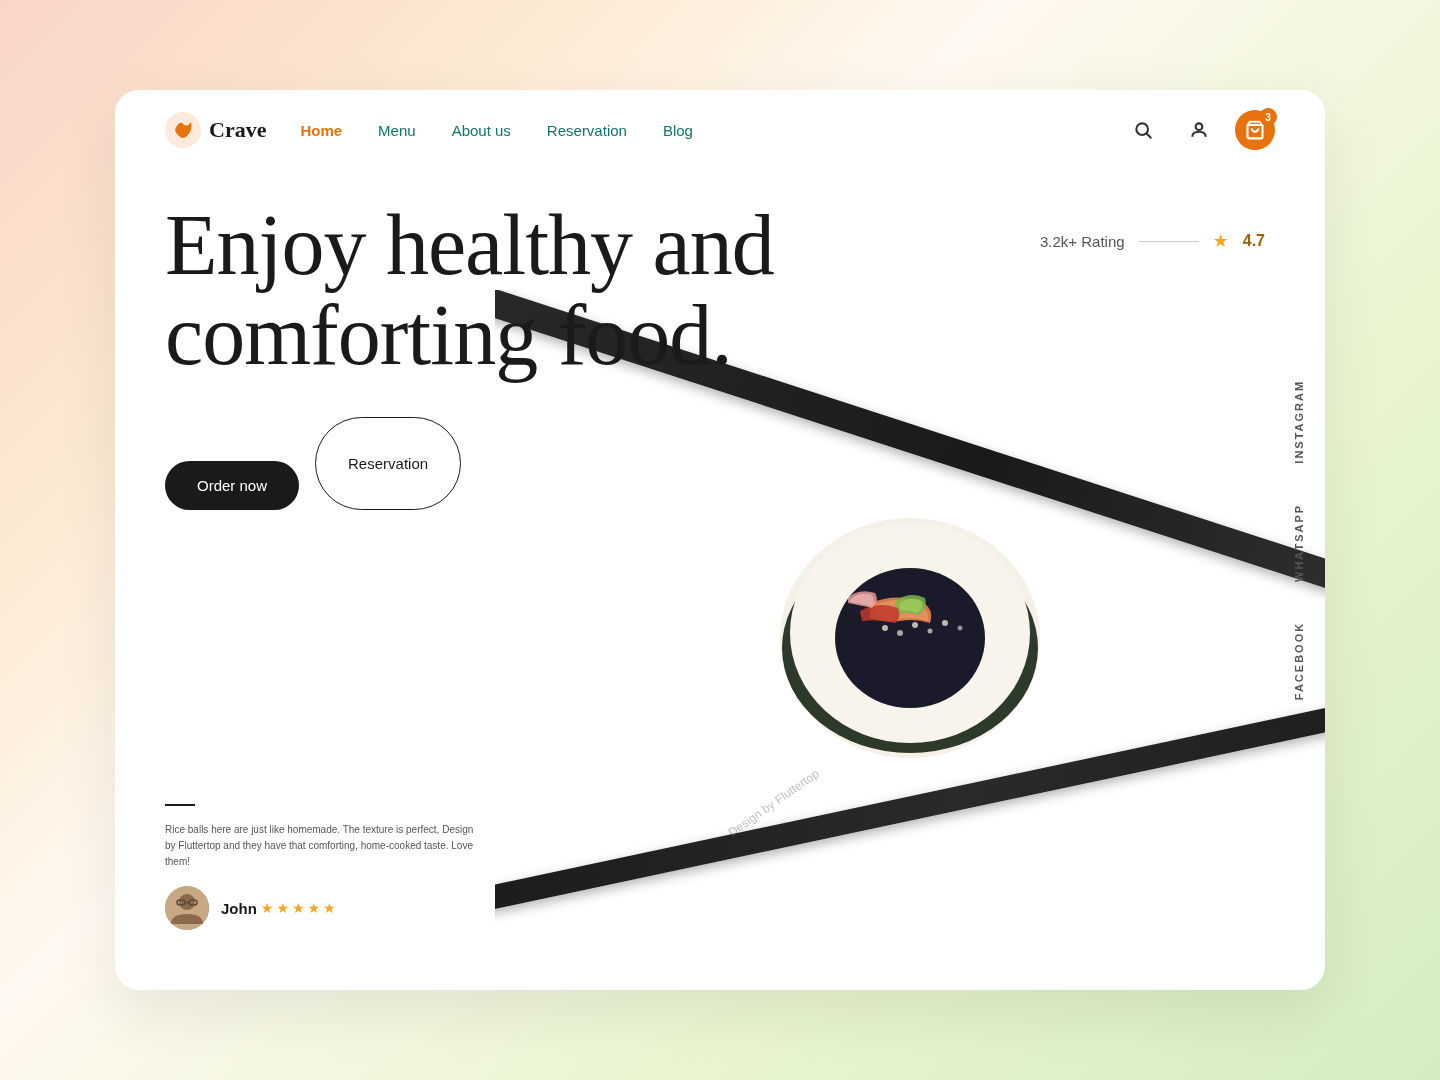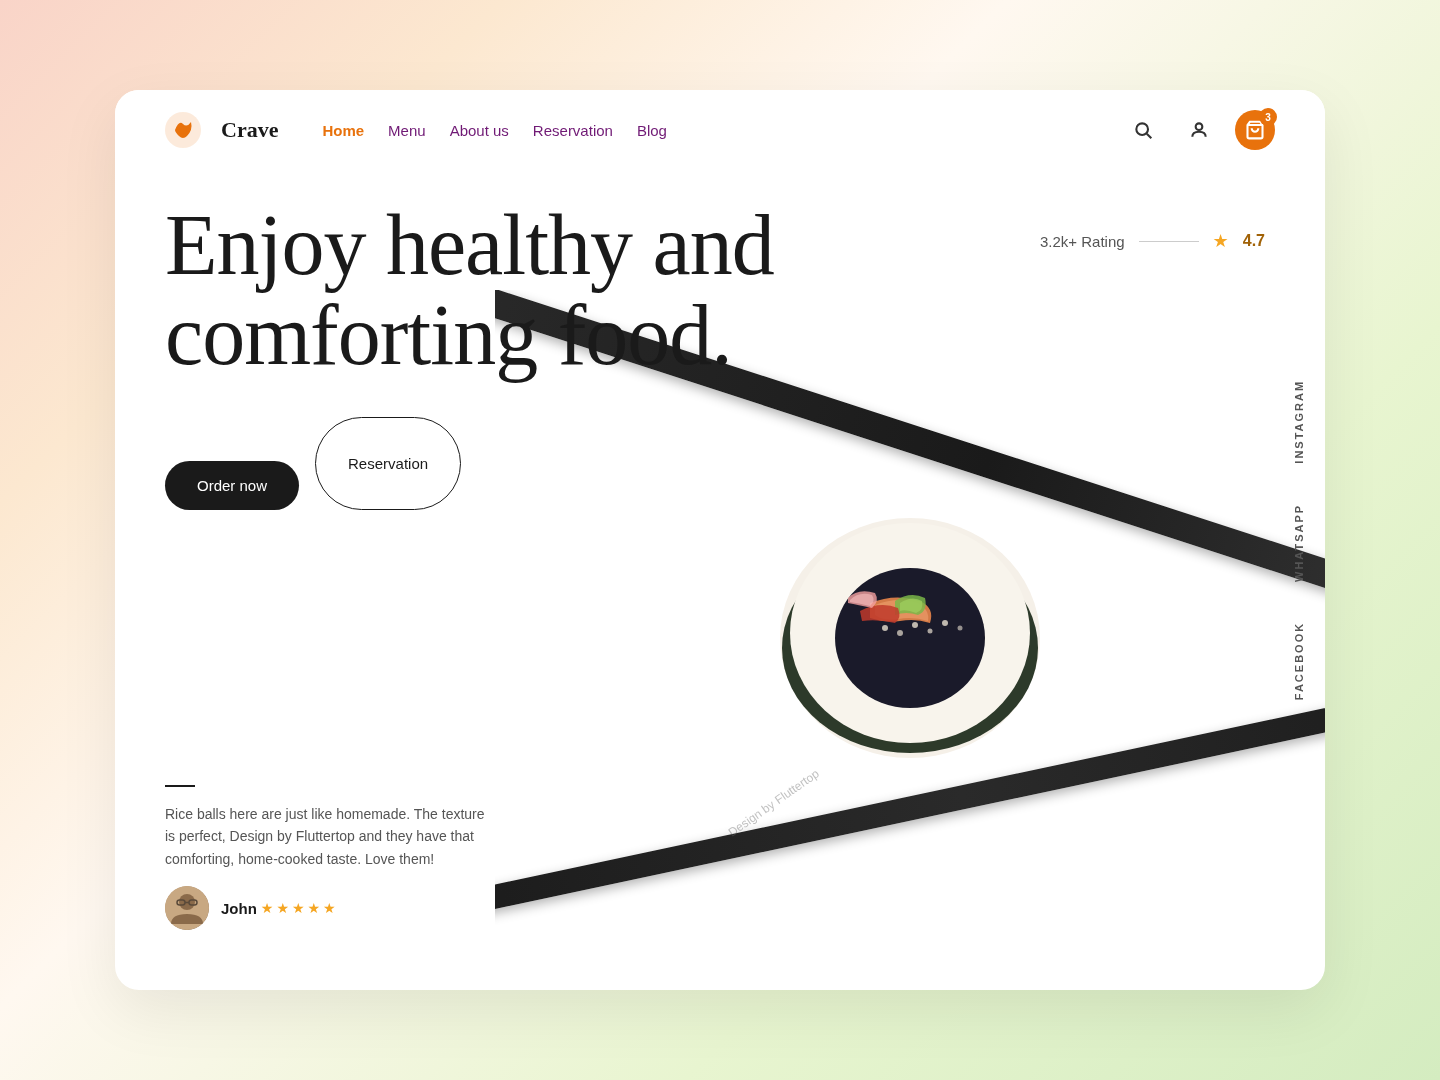--- a/index.html
+++ b/index.html
@@ -32,46 +32,46 @@
       padding: 0 50px;
       height: 80px;
       position: relative;
       z-index: 10;
       background: #ffffff;
     }
 
     .logo {
       display: flex;
       align-items: center;
-      gap: 20px;
-      margin-right: 44px;
+      gap: 8px;
+      margin-right: 34px;
     }
 
     .logo-icon {
       width: 36px;
       height: 36px;
     }
 
     .logo-text {
       font-size: 22px;
       font-weight: 700;
       color: #1a1a1a;
       font-family: 'Georgia', serif;
     }
 
     .nav-links {
       display: flex;
       align-items: center;
-      gap: 24px;
+      gap: 36px;
       flex: 1;
     }
 
     .nav-link {
       font-size: 15px;
-      color: #701a75;
+      color: #0f766e;
       text-decoration: none;
       font-family: Arial, sans-serif;
       cursor: pointer;
     }
 
     .nav-link.active {
       color: #e8720c;
       font-weight: 600;
     }
 
@@ -262,21 +262,21 @@
     }
 
     .review-line {
       width: 30px;
       height: 2px;
       background: #1a1a1a;
       margin-bottom: 16px;
     }
 
     .review-text {
-      font-size: 14px;
+      font-size: 10px;
       color: #555;
       line-height: 1.6;
       font-family: Arial, sans-serif;
       margin-bottom: 16px;
     }
 
     .reviewer {
       display: flex;
       align-items: center;
       gap: 12px;

